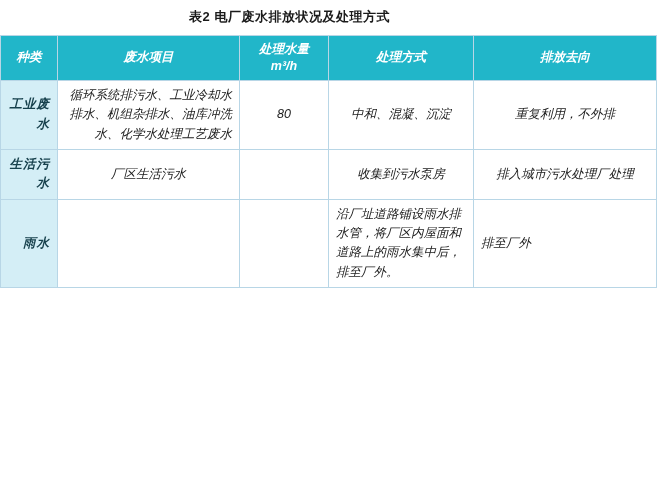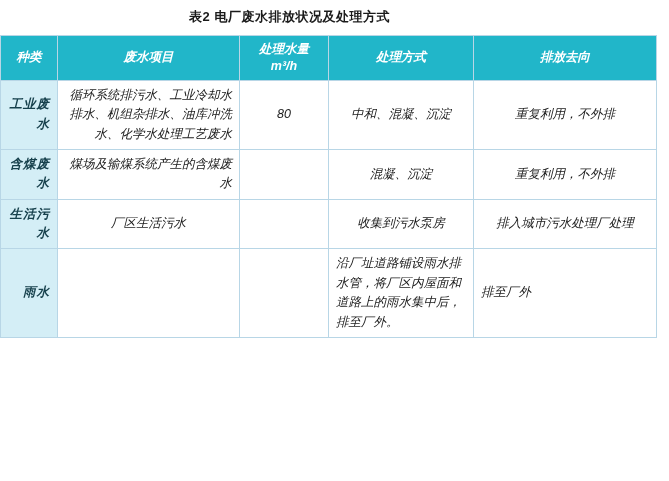--- a/index.html
+++ b/index.html
@@ -129,27 +129,20 @@
     <tbody>
 
       <tr>
         <td class="cat">工业废水</td>
         <td class="item">循环系统排污水、工业冷却水排水、机组杂排水、油库冲洗水、化学水处理工艺废水</td>
         <td class="num">80</td>
         <td class="method center">中和、混凝、沉淀</td>
         <td class="dest center">重复利用，不外排</td>
       </tr>
 
-      <tr>
-        <td class="cat">含煤废水</td>
-        <td class="item">煤场及输煤系统产生的含煤废水</td>
-        <td class="num empty"></td>
-        <td class="method center">混凝、沉淀</td>
-        <td class="dest center">重复利用，不外排</td>
-      </tr>
 
 
       <tr>
         <td class="cat">生活污水</td>
         <td class="item center">厂区生活污水</td>
         <td class="num empty"></td>
         <td class="method center">收集到污水泵房</td>
         <td class="dest center">排入城市污水处理厂处理</td>
       </tr>
 

